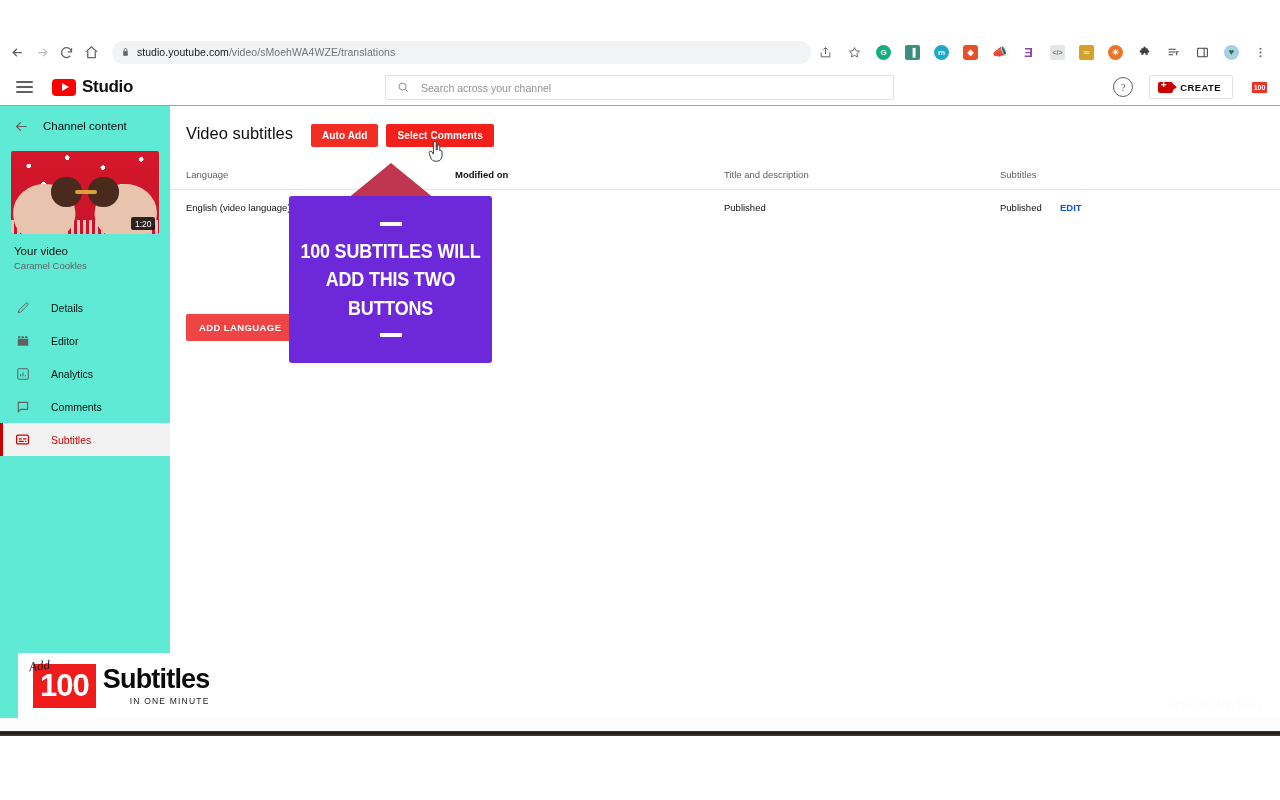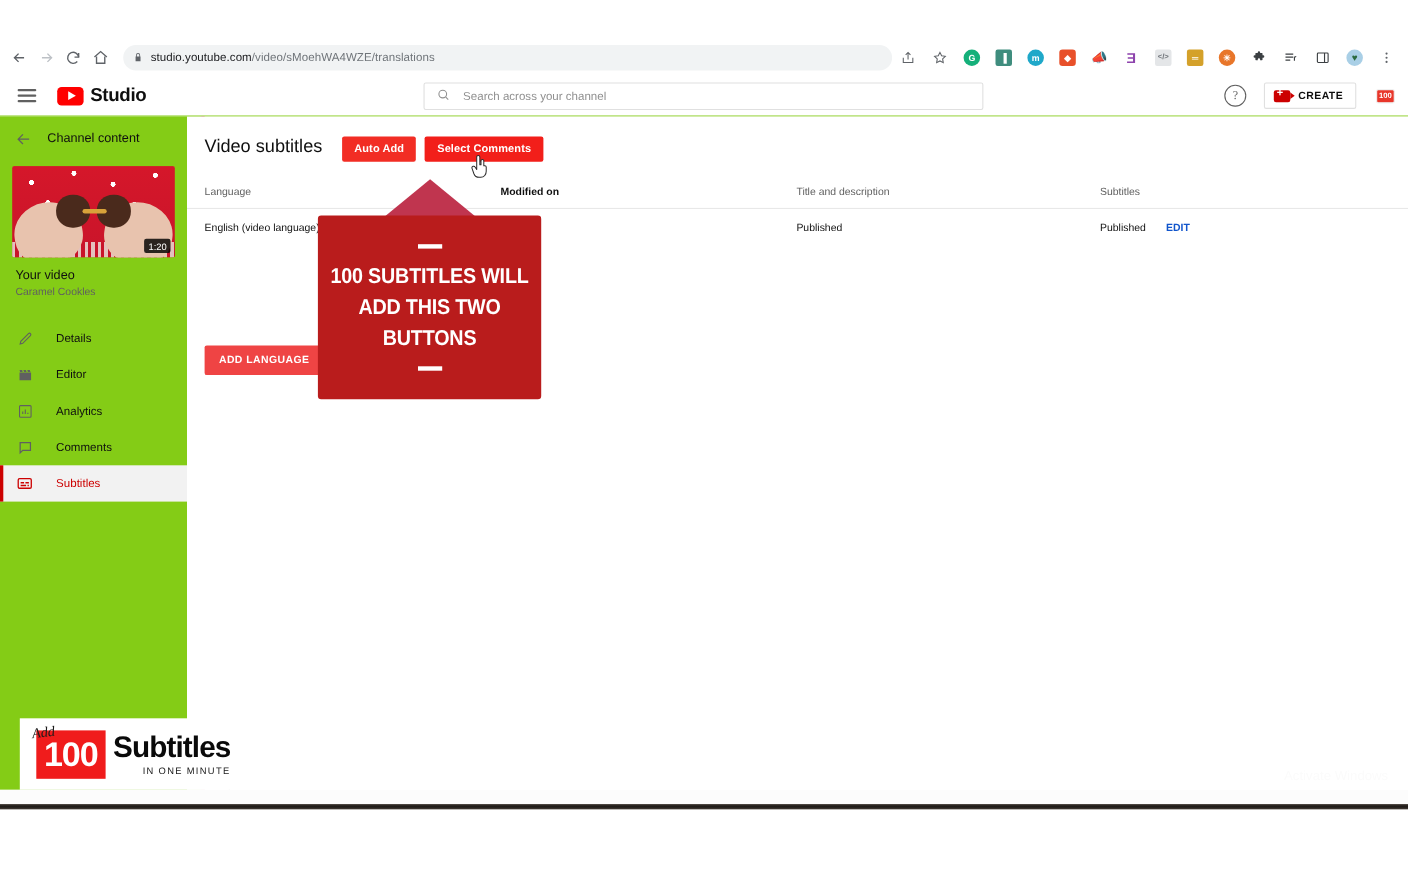--- a/index.html
+++ b/index.html
@@ -124,21 +124,21 @@
     margin-left: 18px; width: 17px; height: 13px;
     background: #e8362a; border-radius: 2px;
     display: flex; align-items: center; justify-content: center;
     color: #fff; font-size: 7px; font-weight: bold;
     border: 1.5px solid #f0f0f0;
   }
 
   
   #sidebar {
     position: absolute; left: 0; top: 106px; width: 186px; height: 612px;
-    background: #84cc16; border-right: 3px solid #ec4899;
+    background: #5eead4; border-right: 3px solid #ec4899;
   }
   #back-row {
     display: flex; align-items: center; height: 40px; padding-left: 14px;
   }
   #back-arrow { color: #606060; display: flex; margin-right: 14px; }
   #back-label { font-size: 11.5px; color: #0f0f0f; }
   #video-thumb {
     margin: 5px 11px 0 11px; width: 148px; height: 83px;
     border-radius: 2px; position: relative; overflow: hidden;
     background:
@@ -237,21 +237,21 @@
     background: #ef4444; color: #fff; border: none; border-radius: 2px;
     font-size: 9.5px; font-weight: bold; letter-spacing: .4px;
     padding: 8px 13px; cursor: pointer;
     font-family: "Liberation Sans", sans-serif;
   }
 
   
   #callout {
     position: absolute; left: 289px; top: 196px;
     width: 203px; height: 167px;
-    background: #b91c1c; border-radius: 3px;
+    background: #6d28d9; border-radius: 3px;
     display: flex; flex-direction: column;
     align-items: center; justify-content: center;
   }
   #callout-pointer {
     position: absolute; left: 347px; top: 163px;
     width: 0; height: 0;
     border-left: 44px solid transparent;
     border-right: 44px solid transparent;
     border-bottom: 36px solid #c0354f;
   }

